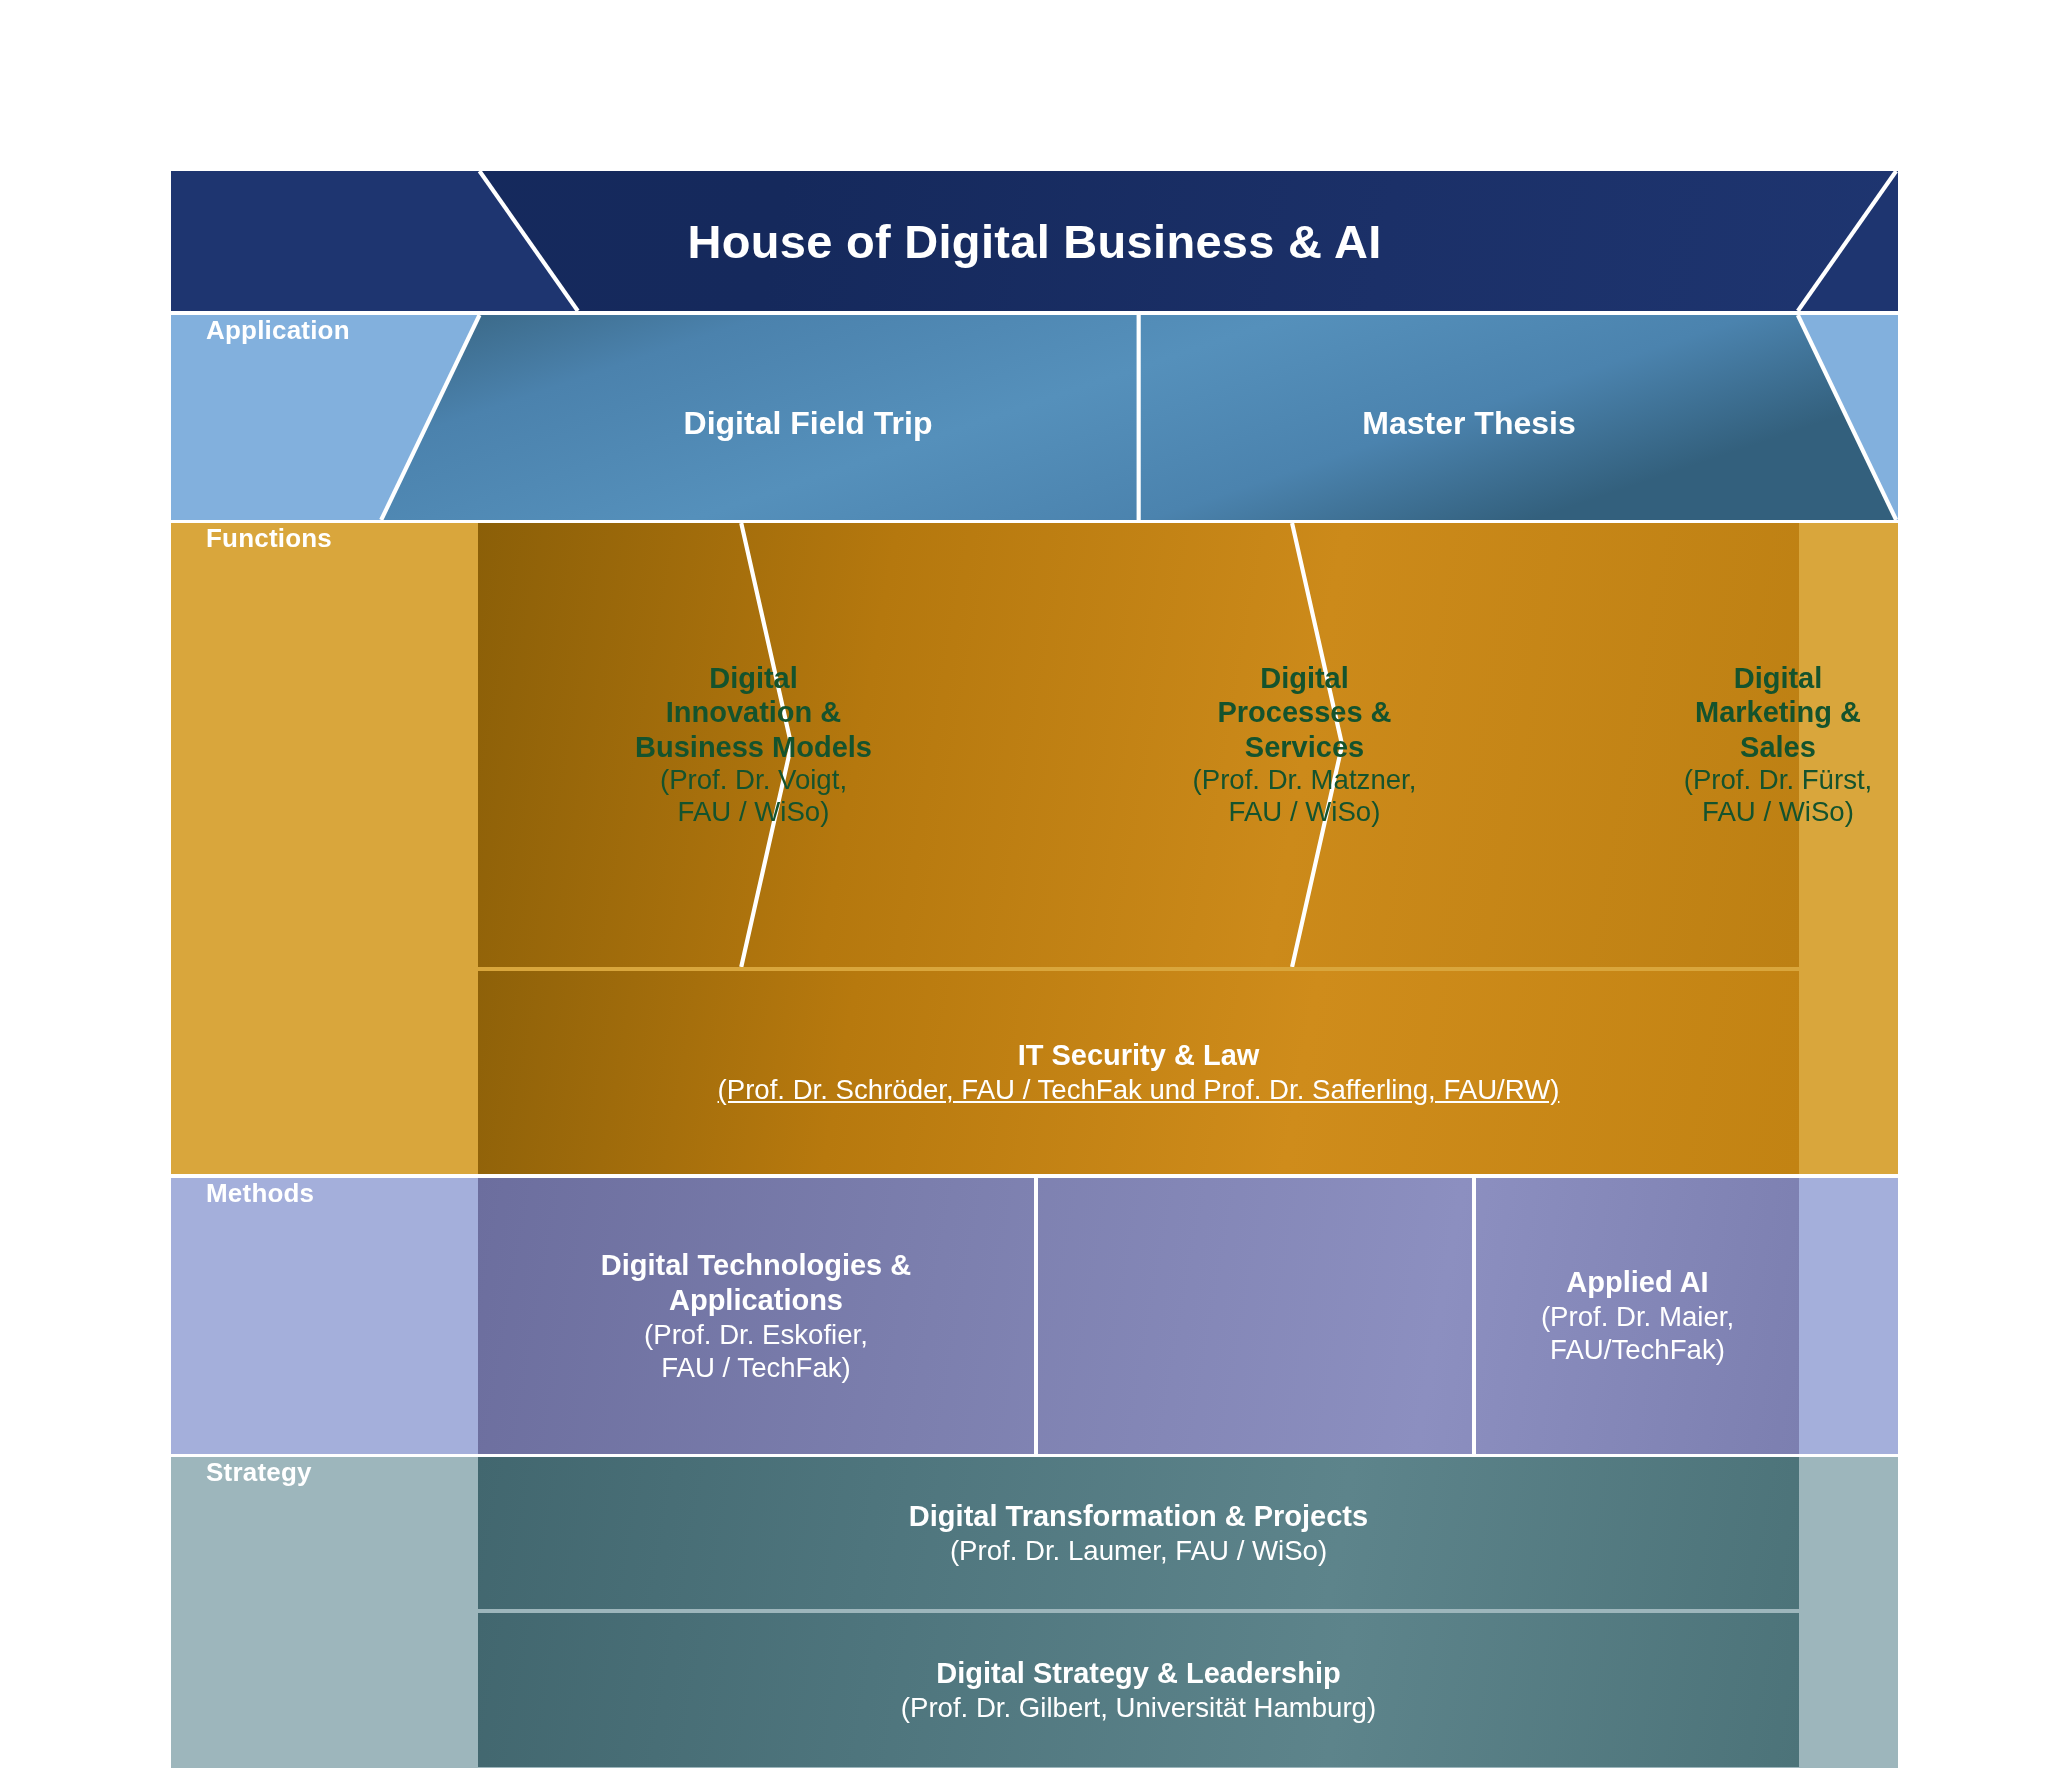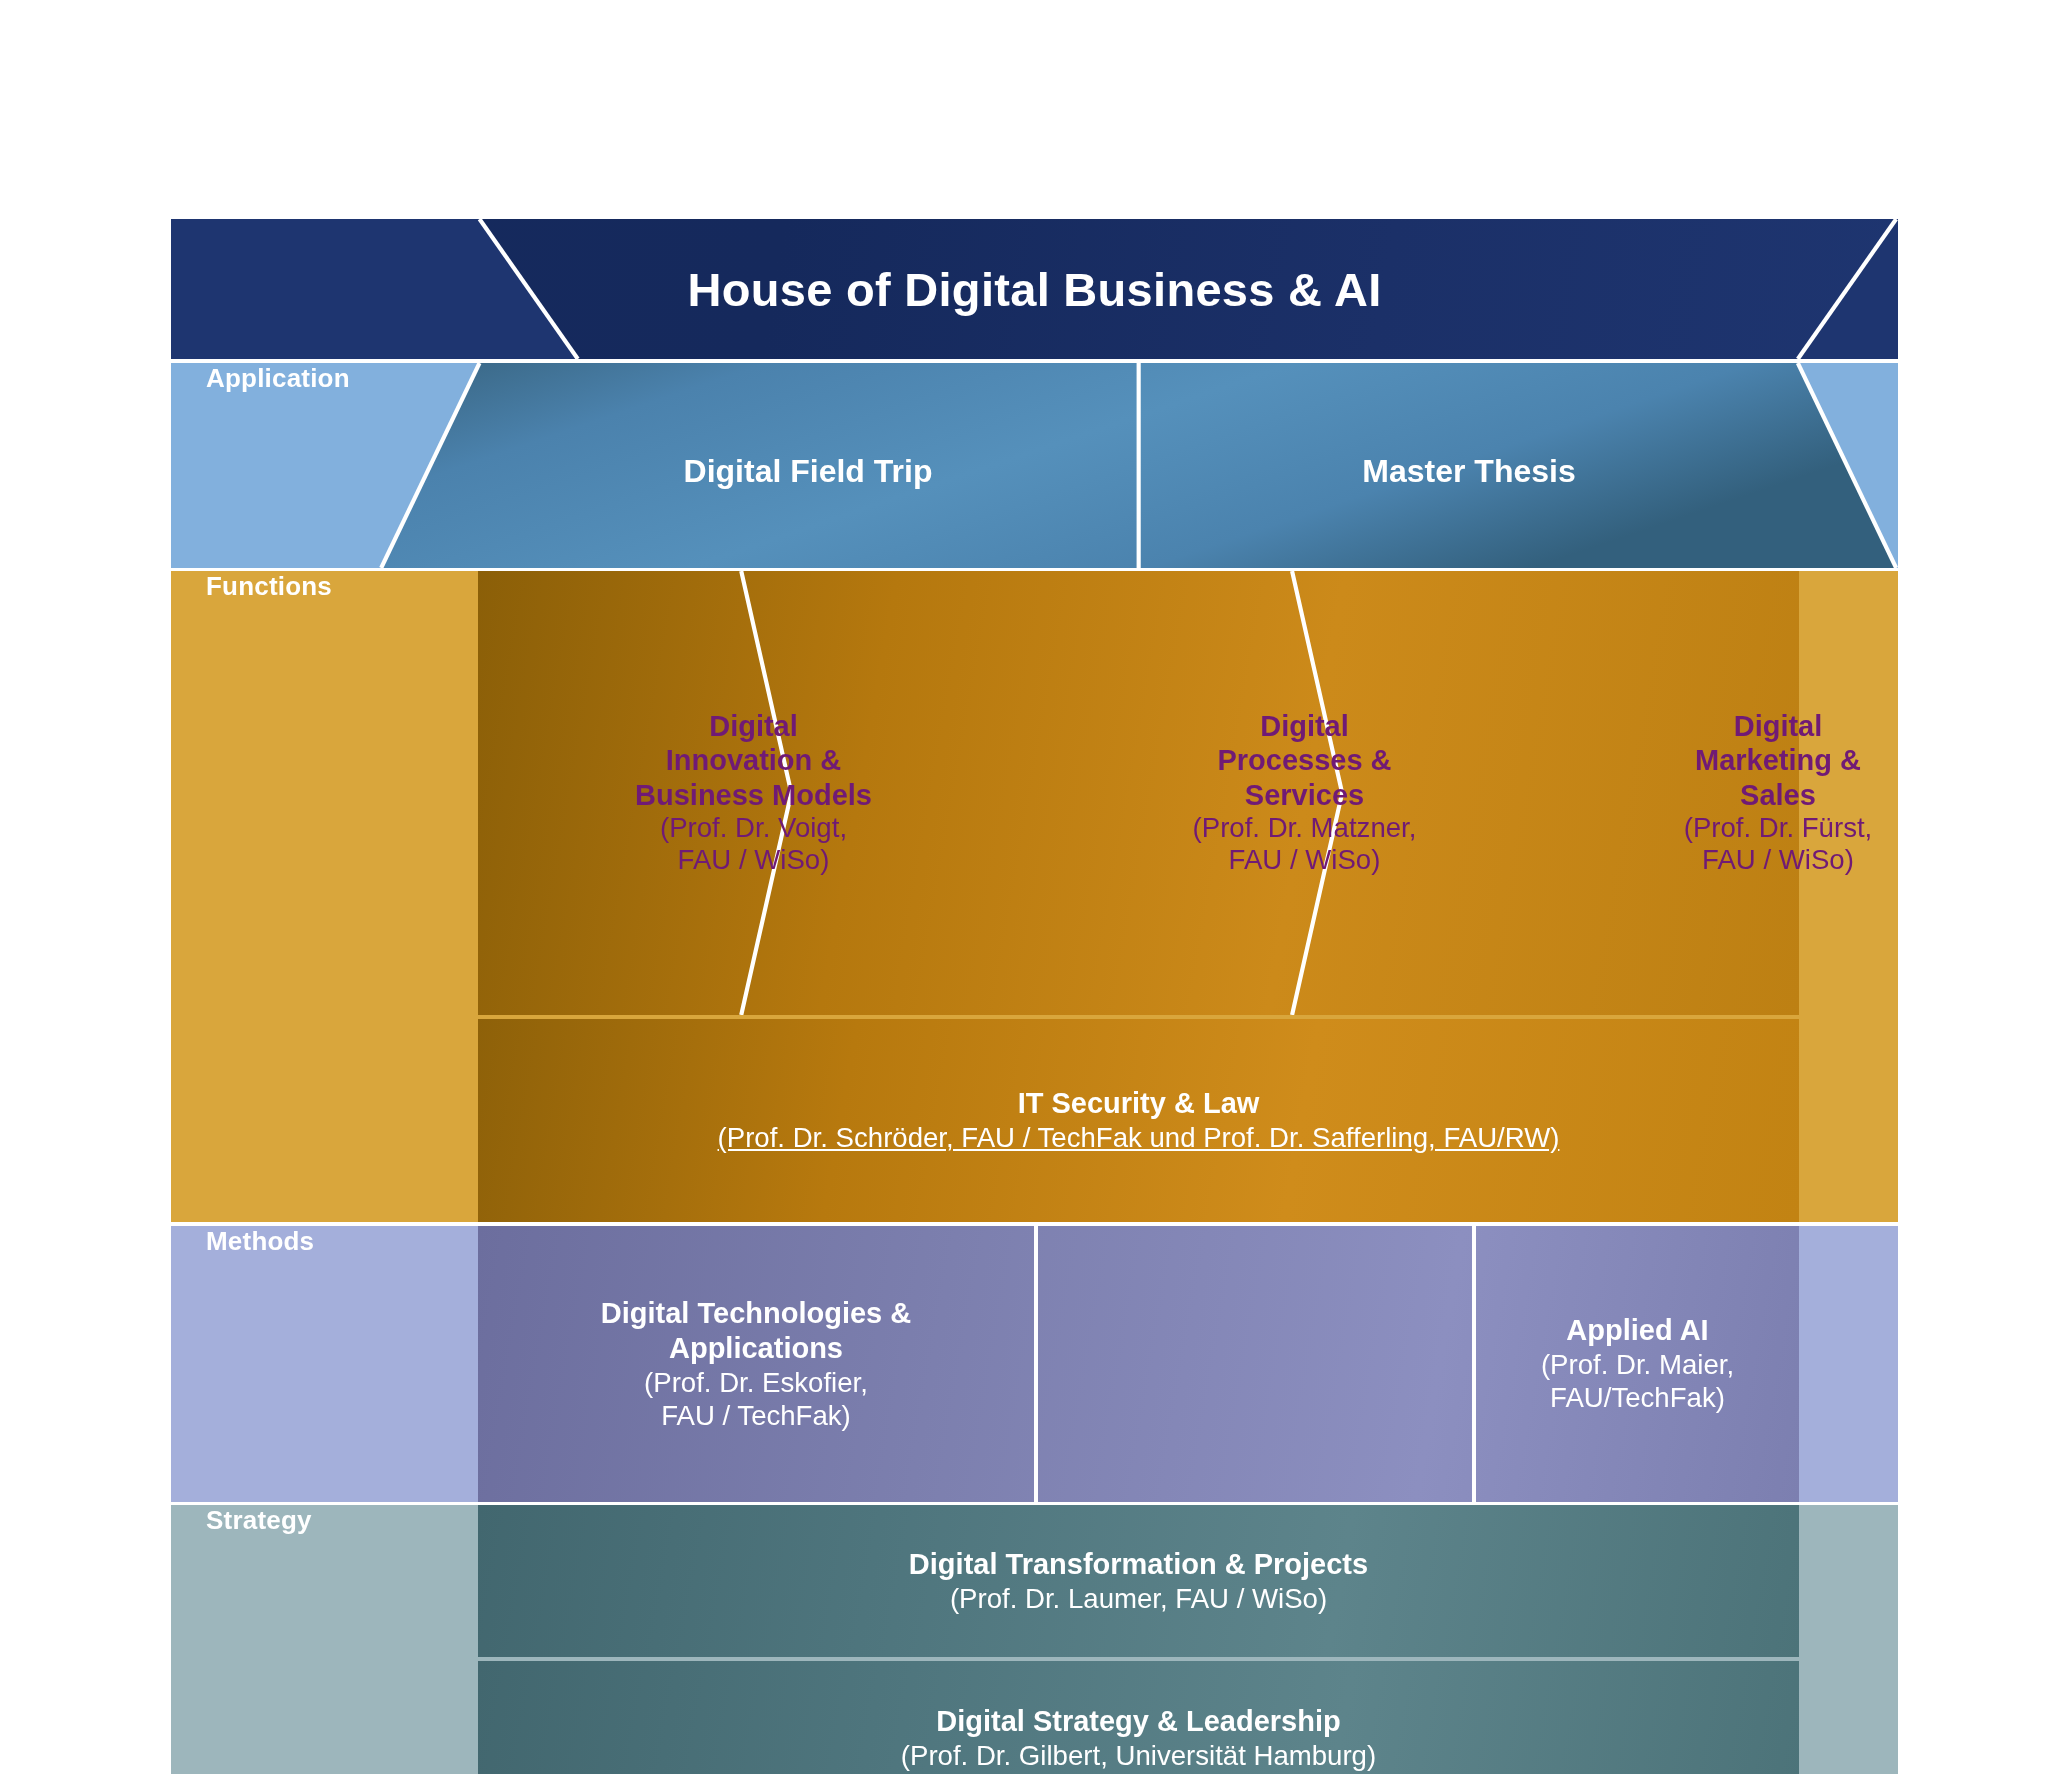--- a/index.html
+++ b/index.html
@@ -1,21 +1,21 @@
 <!DOCTYPE html>
 <html style="font-size:13.4px"><head>
 <meta charset="utf-8">
 <style>
   html,body{margin:0;padding:0;background:#ffffff;}
   body{width:2071px;height:1775px;font-family:"Liberation Sans",sans-serif;overflow:hidden;}
 
   #house{
     position:absolute;
     left:171px; top:171px;
-    width:1727px; height:1429px;margin-top:48px;
+    width:1727px; height:1429px;
   }
 
   
   .row{position:absolute;left:0;width:100%;}
 
   .label-cell{
     position:absolute; left:0; top:0; bottom:0;
     width:307px;
     display:flex; align-items:flex-start;
     box-sizing:border-box;
@@ -74,21 +74,21 @@
   .fn-strip{
     position:absolute;
     left:307px; top:0; width:1321px; height:444px;
     overflow:hidden;
     z-index:2;
     background:linear-gradient(100deg,#8b5f08 0%,#b5780e 30%,#cc8a1a 62%,#bd8013 100%);
   }
   .fn-text{
     position:absolute; top:0; bottom:0;
     display:flex; flex-direction:column; align-items:center; justify-content:center;
-    color:#701a75; text-align:center; z-index:4;
+    color:#14532d; text-align:center; z-index:4;
     line-height:1.18;
   }
   .fn-text .hd{font-weight:bold; font-size:29px;}
   .fn-text .sub{font-size:27.6px;}
 
   .fn-wide{
     position:absolute;
     left:307px; top:448px; width:1321px; height:203px;
     background:linear-gradient(100deg,#8e6109 0%,#b7790e 28%,#cf8c1b 62%,#c28313 100%);
     display:flex; flex-direction:column; align-items:center; justify-content:center;

